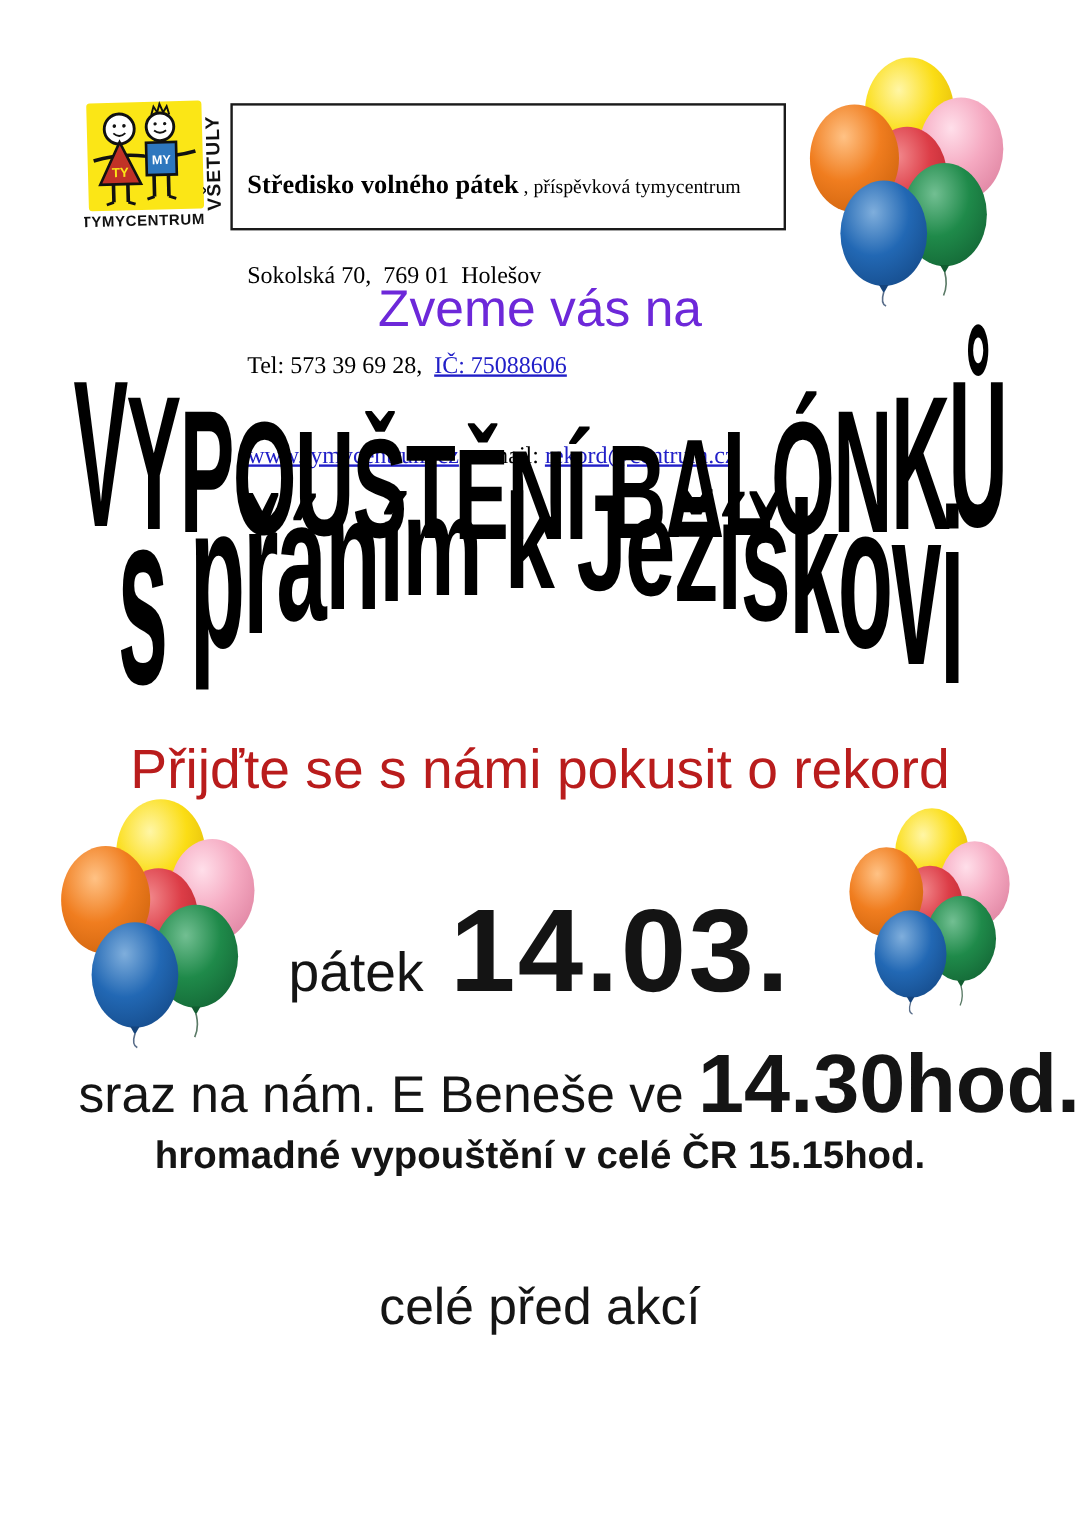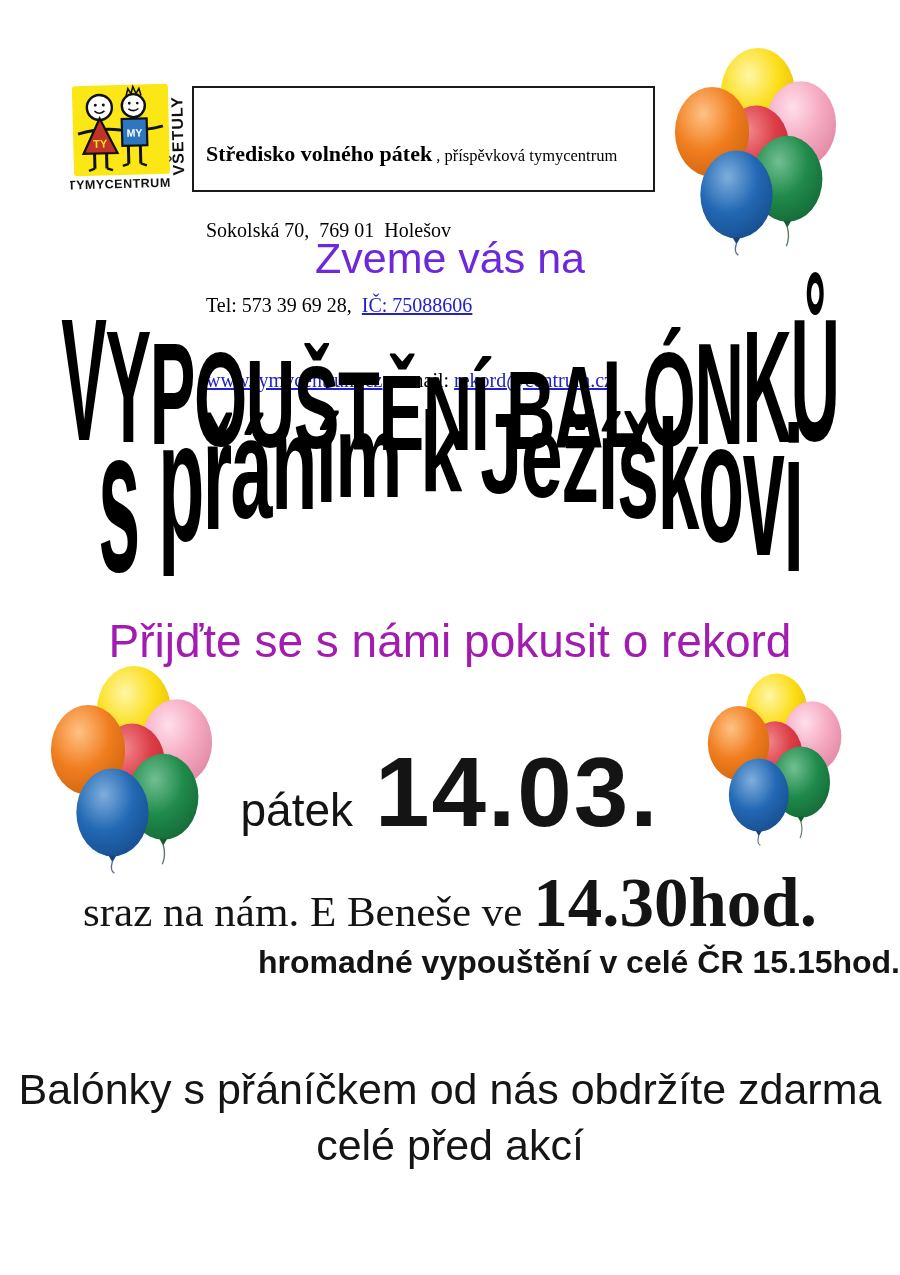--- a/index.html
+++ b/index.html
@@ -27,34 +27,34 @@
   .cluster.mr{left:702px;top:672px;width:146px;height:174px;}
   
   .invite{position:absolute;left:0;right:0;top:234px;text-align:center;font-size:43px;color:#6d28d9;}
   .warp-wrap{position:absolute;left:0;right:0;display:flex;justify-content:center;overflow:visible;}
   .warp-line{white-space:nowrap;font-weight:bold;color:#000;letter-spacing:-0.02em;line-height:1;}
   .warp-line span{display:inline-block;}
   #warp1{font-size:120px;transform:scaleX(0.57);}
   #warp2{font-size:118px;transform:scaleX(0.64);}
   .w1{top:346px;height:120px;}
   .w2{top:396px;height:118px;}
-  .subtitle{position:absolute;left:0;right:0;top:614px;text-align:center;font-size:46px;color:#a21caf;}
+  .subtitle{position:absolute;left:0;right:0;top:614px;text-align:center;font-size:46px;color:#b91c1c;}
   .date-row{
     position:absolute;left:0;right:0;top:736px;display:flex;justify-content:center;
     align-items:baseline;gap:22px;
   }
   .date-row .day{font-size:46px;}
   .date-row .bigdate{font-size:98px;font-weight:bold;letter-spacing:2px;}
   .meet-row{
-    position:absolute;left:0;right:0;top:864px;display:flex;justify-content:center;
-    align-items:baseline;white-space:pre;font-family:Liberation Serif, serif;
+    position:absolute;left:0;right:0;top:864px;display:flex;justify-content:flex-end;
+    align-items:baseline;white-space:pre;
   }
   .meet-row .pre{font-size:43px;}
   .meet-row .bigtime{font-size:69px;font-weight:bold;}
-  .mass{position:absolute;left:0;right:0;top:944px;text-align:right;font-size:32px;font-weight:bold;}
+  .mass{position:absolute;left:0;right:0;top:944px;text-align:center;font-size:32px;font-weight:bold;}
   .footer{position:absolute;left:0;right:0;top:1062px;text-align:center;font-size:43px;line-height:1.3;color:#151515;}
 </style>
 </head>
 <body>
 
 <div class="poster">
 
   <svg width="0" height="0" style="position:absolute" aria-hidden="true">
     <defs>
       <radialGradient id="gy" cx="38%" cy="30%" r="75%">
@@ -184,17 +184,16 @@
   </div>
 
   <div class="meet-row">
     <span class="pre">sraz na nám. E Beneše ve </span>
     <span class="bigtime">14.30hod.</span>
   </div>
 
   <div class="mass">hromadné vypouštění v celé ČR 15.15hod.</div>
 
   <div class="footer">
-    <div>Balónky s přáníčkem od nás obdržíte zdarma</div>
     <div>celé před akcí</div>
   </div>
 
 </div>
 
 </body></html>

